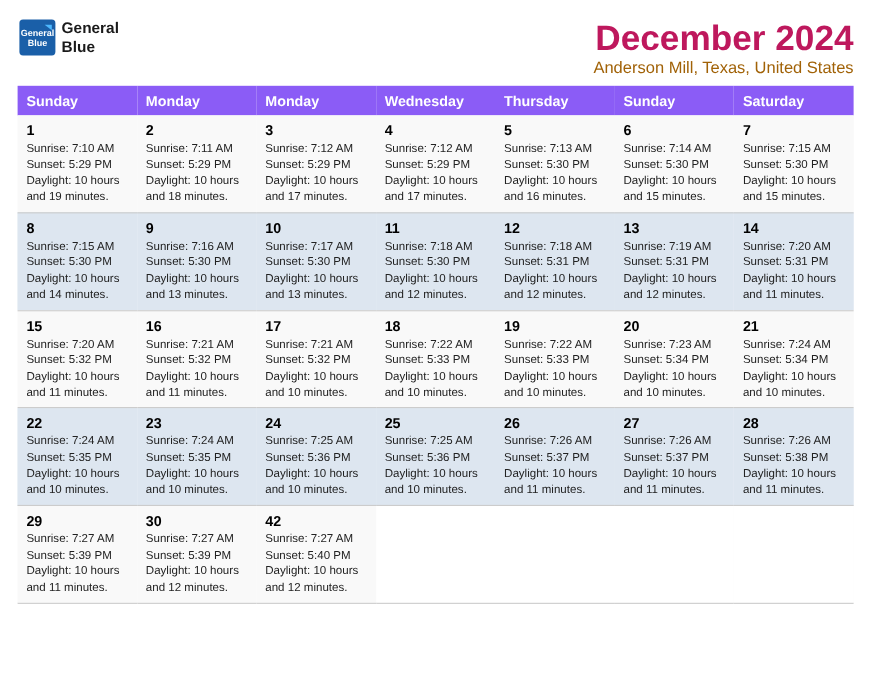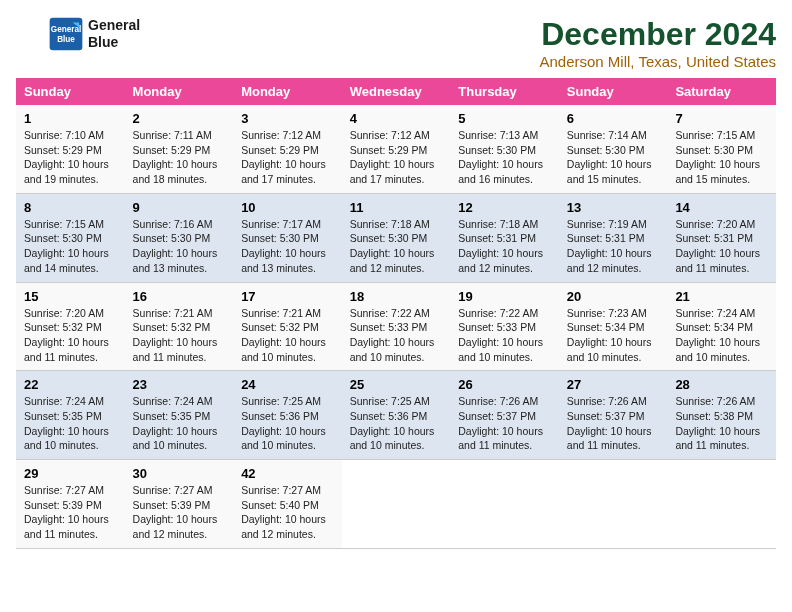--- a/index.html
+++ b/index.html
@@ -13,51 +13,50 @@
     .header-section {
       display: flex;
       align-items: flex-start;
       justify-content: space-between;
       margin-bottom: 8px;
     }
     .logo {
       display: flex;
       align-items: center;
       gap: 4px;
-      margin-left: 32px;
     }
     .logo-text {
       font-size: 14px;
       font-weight: bold;
       color: #1a1a1a;
       line-height: 1.2;
     }
     .logo-icon {
       width: 36px;
       height: 36px;
     }
     .title-area {
       text-align: right;
     }
     .month-title {
       font-size: 32px;
       font-weight: bold;
-      color: #14532d;
+      color: #be185d;
     }
     .location-title {
       font-size: 15px;
       color: #a16207;
     }
     table {
       width: 100%;
       border-collapse: collapse;
       font-size: 11px;
     }
     thead th {
-      background-color: #ec4899;
+      background-color: #8b5cf6;
       color: #fff;
       font-weight: bold;
       text-align: left;
       padding: 6px 8px;
       font-size: 13px;
     }
     tbody tr {
       border-bottom: 1px solid #ccc;
     }
     tbody tr:nth-child(odd) {

